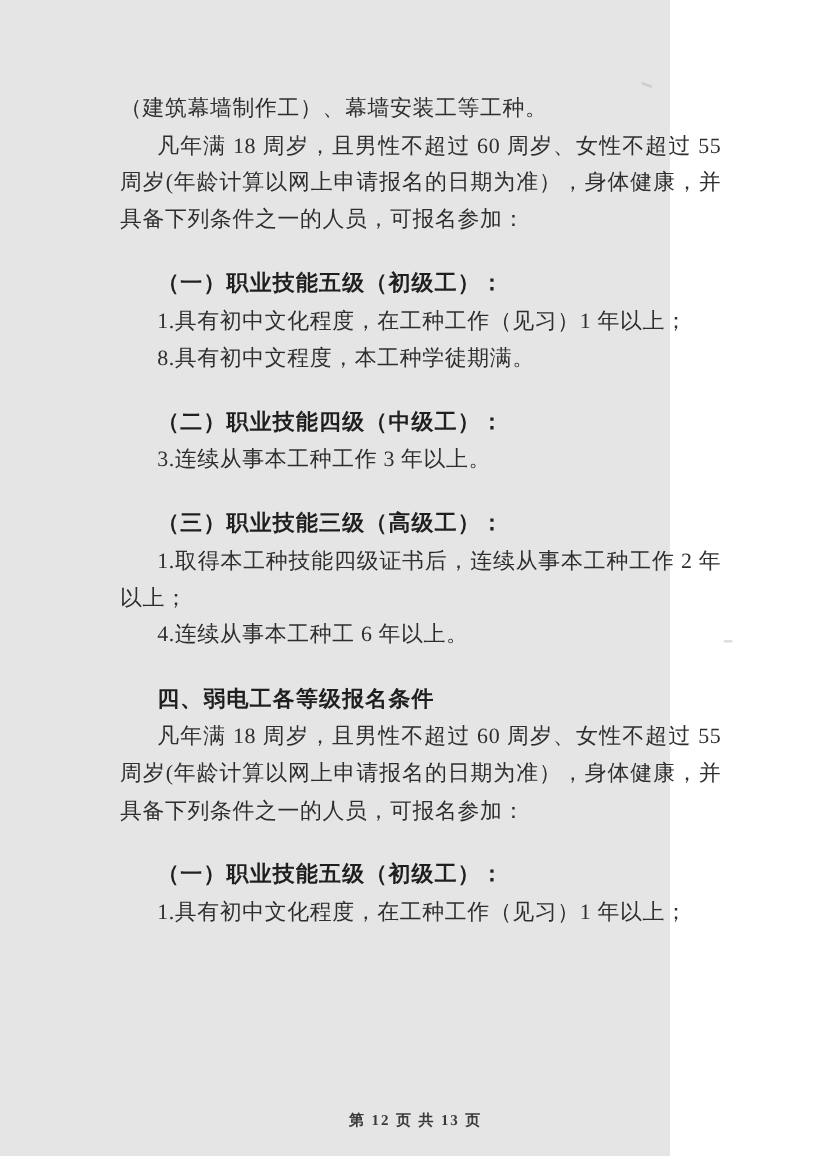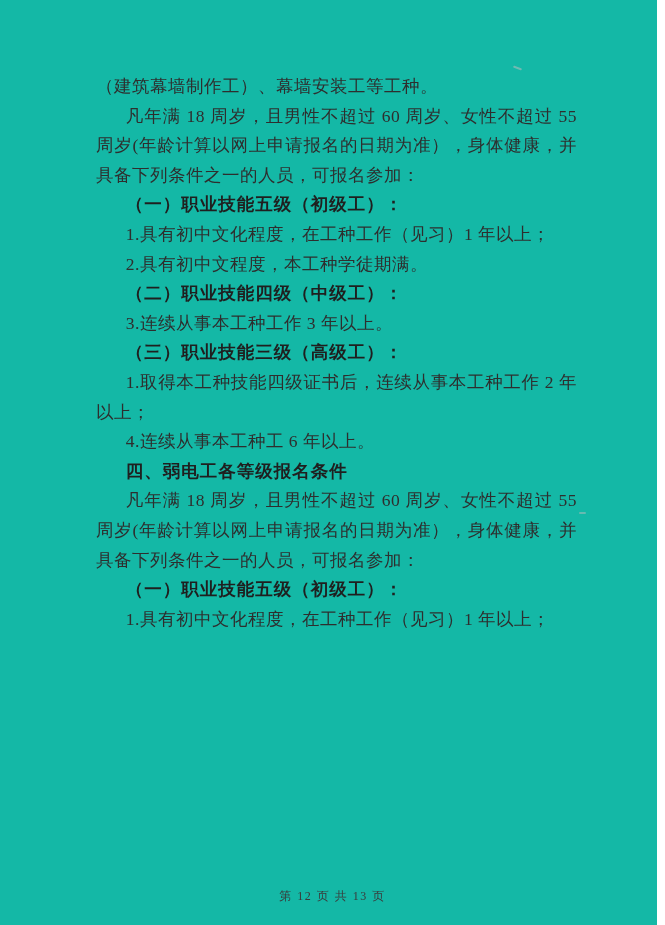--- a/index.html
+++ b/index.html
@@ -5,23 +5,23 @@
   * { margin: 0; padding: 0; box-sizing: border-box; }
   html, body {
     width: 665px;
     height: 925px;
     background: #ffffff;
     overflow: hidden;
     font-family: "Liberation Serif", "DejaVu Serif", serif;
   }
   .page {
     position: relative;
-    width: 657px;
+    width: 536px;
     height: 925px;
-    background: #14b8a6;
+    background: #e5e5e5;
   }
   .content {
     position: absolute;
     left: 96px;
     top: 72px;
     width: 481px;
     color: #2e2e2e;
     font-size: 17.5px;
     line-height: 29.6px;
     text-align: justify;
@@ -30,30 +30,32 @@
   .content p {
     text-indent: 1.7em;
   }
   .content p.no-indent {
     text-indent: 0;
   }
   .content p.heading {
     font-weight: 700;
     color: #1f1f1f;
     letter-spacing: 1px;
+    margin-top: 22px;
   }
   .footer {
     position: absolute;
     left: 0;
     width: 665px;
     top: 888px;
     text-align: center;
     font-size: 12px;
     color: #3a3a3a;
     letter-spacing: 1.5px;
+    font-weight: bold;
   }
   .smudge {
     position: absolute;
     background: #bcbcbc;
     border-radius: 1px;
   }
   .smudge-1 {
     left: 513px; top: 67px;
     width: 9px; height: 2px;
     opacity: 0.55;
@@ -68,21 +70,21 @@
 </head>
 <body>
 
 <div class="page">
 
   <div class="content">
     <p class="no-indent">（建筑幕墙制作工）、幕墙安装工等工种。</p>
     <p>凡年满 18 周岁，且男性不超过 60 周岁、女性不超过 55 周岁(年龄计算以网上申请报名的日期为准），身体健康，并具备下列条件之一的人员，可报名参加：</p>
     <p class="heading">（一）职业技能五级（初级工）：</p>
     <p>1.具有初中文化程度，在工种工作（见习）1 年以上；</p>
-    <p>2.具有初中文程度，本工种学徒期满。</p>
+    <p>8.具有初中文程度，本工种学徒期满。</p>
     <p class="heading">（二）职业技能四级（中级工）：</p>
     <p>3.连续从事本工种工作 3 年以上。</p>
     <p class="heading">（三）职业技能三级（高级工）：</p>
     <p>1.取得本工种技能四级证书后，连续从事本工种工作 2 年以上；</p>
     <p>4.连续从事本工种工 6 年以上。</p>
     <p class="heading">四、弱电工各等级报名条件</p>
     <p>凡年满 18 周岁，且男性不超过 60 周岁、女性不超过 55 周岁(年龄计算以网上申请报名的日期为准），身体健康，并具备下列条件之一的人员，可报名参加：</p>
     <p class="heading">（一）职业技能五级（初级工）：</p>
     <p>1.具有初中文化程度，在工种工作（见习）1 年以上；</p>
   </div>

